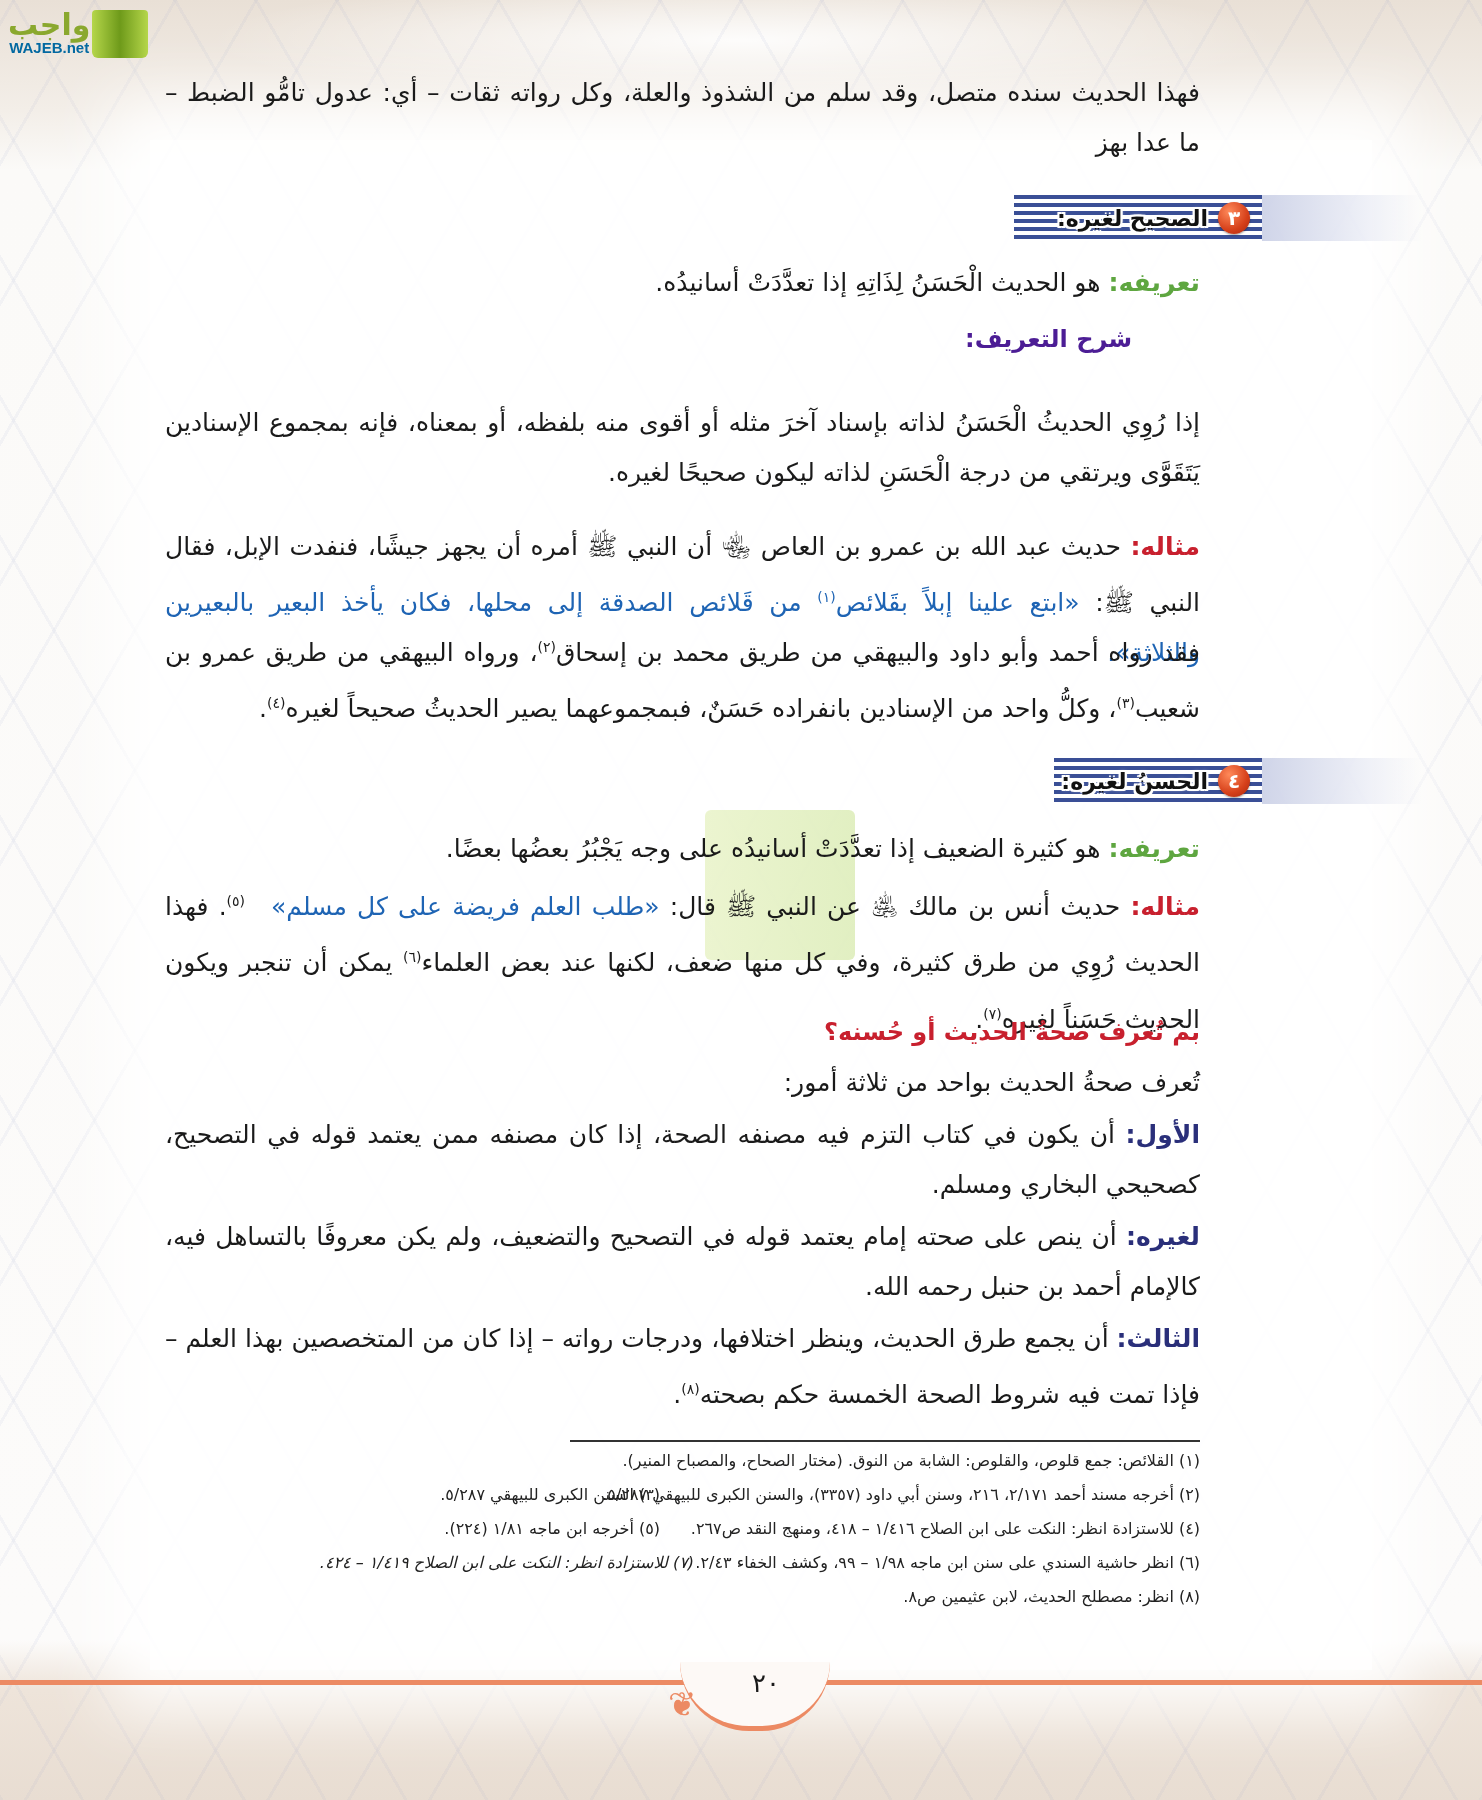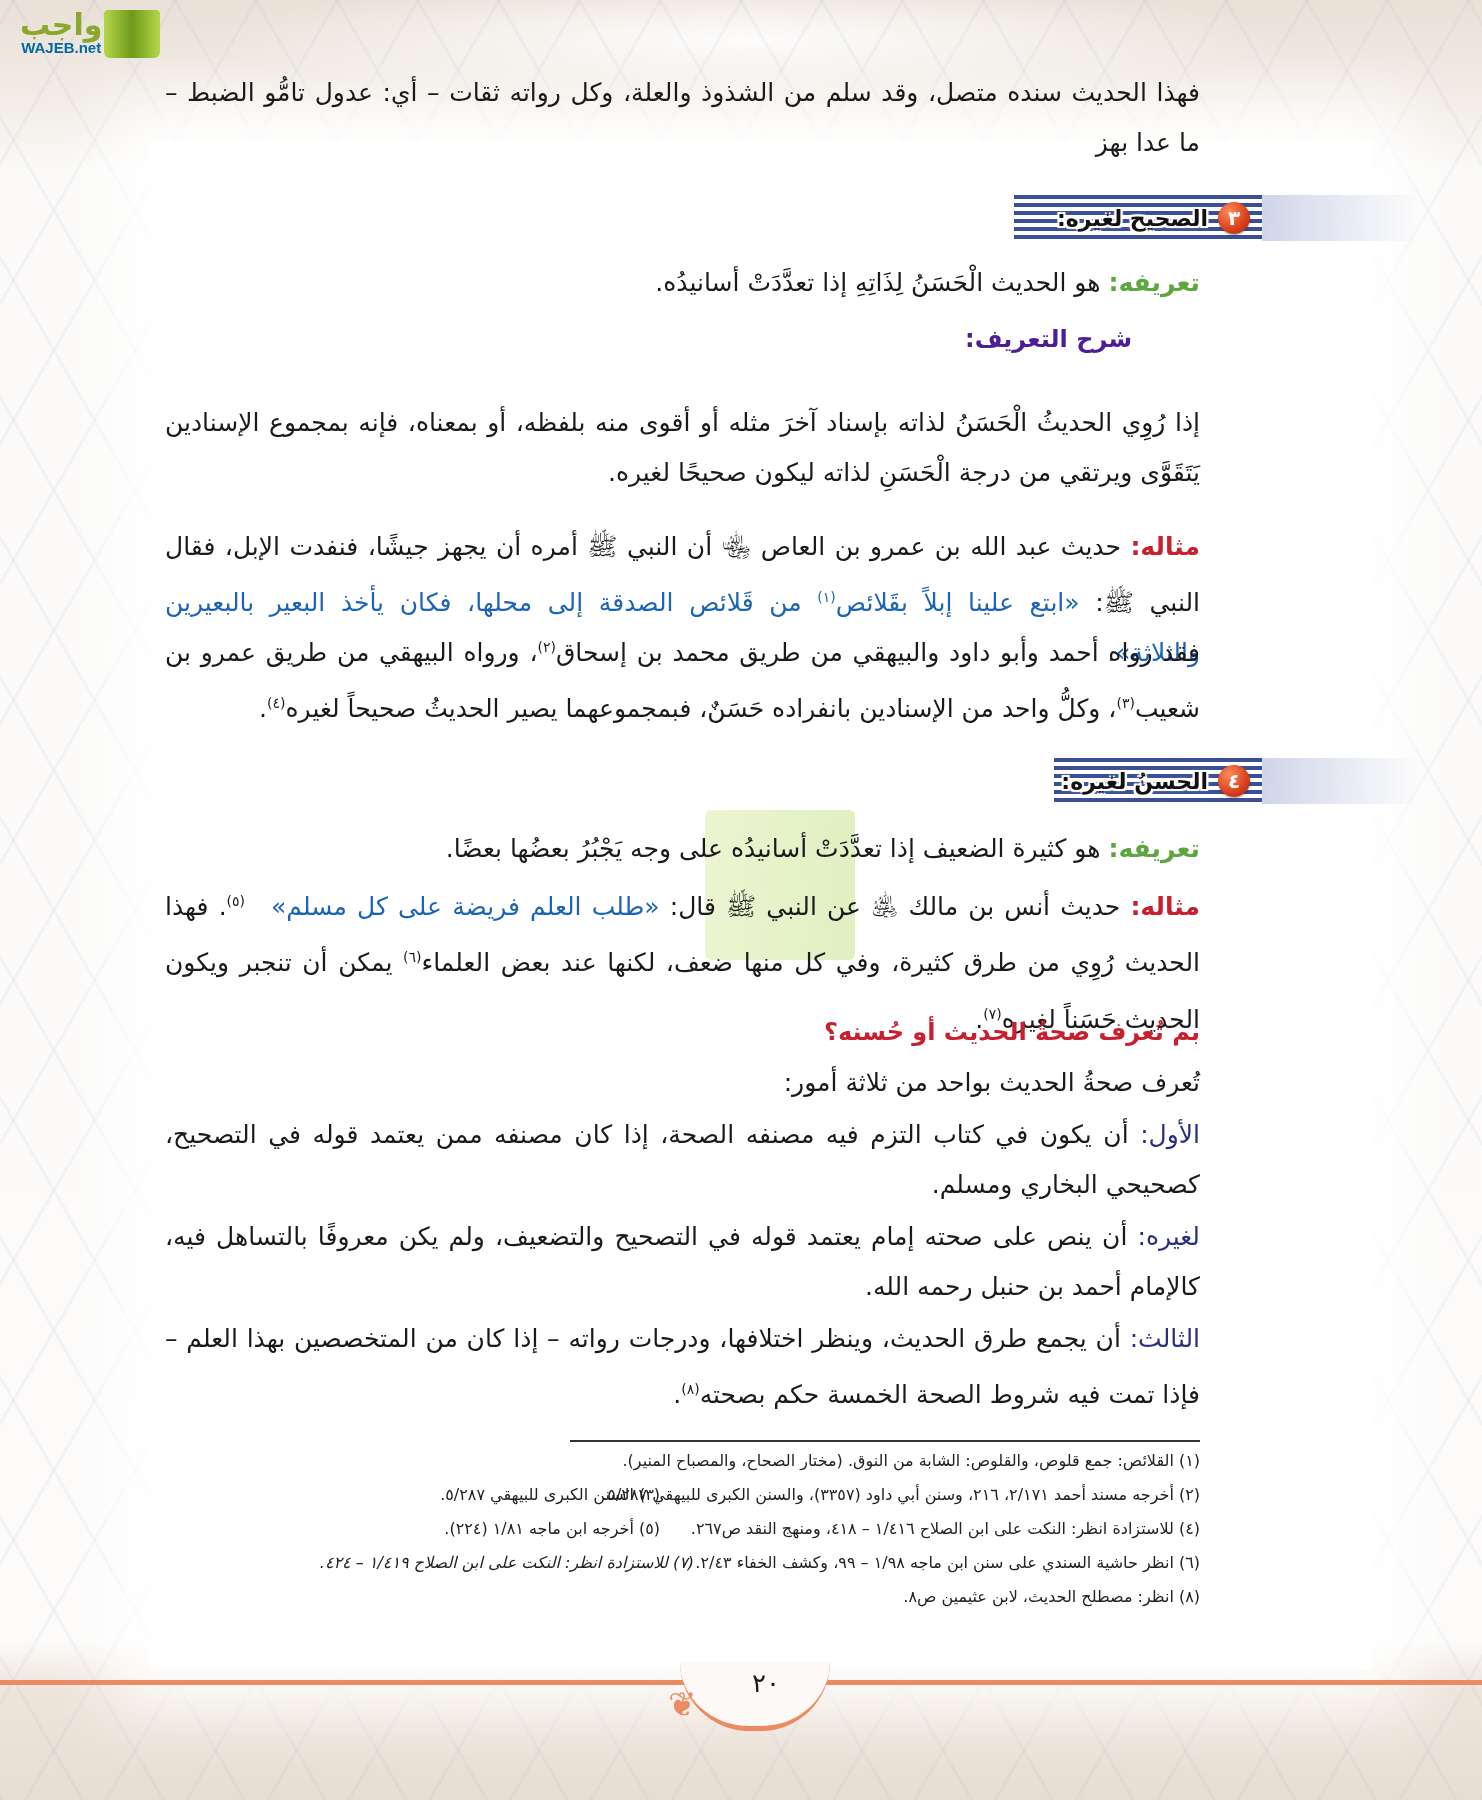--- a/index.html
+++ b/index.html
@@ -22,33 +22,33 @@
         repeating-linear-gradient(-60deg, rgba(150,160,200,0.25) 0 3px, transparent 3px 70px);
     }
     .page-body {
       position: absolute; left: 150px; right: 110px; top: 140px; bottom: 130px;
       background: rgba(255,255,255,0.92);
       box-shadow: 0 0 60px 40px rgba(255,255,255,0.9);
       z-index: 1;
     }
     .layer { position: absolute; z-index: 2; }
 
-    .logo { position: absolute; left: 20px; top: 4px; z-index: 3; display:flex; align-items:center; }
+    .logo { position: absolute; left: 8px; top: 4px; z-index: 3; display:flex; align-items:center; }
     .logo .txt { display:flex; flex-direction:column; align-items:center; line-height:1; }
     .logo .ar { font-family:"DejaVu Sans", sans-serif; font-weight:bold; font-size:30px; color:#8aa82e; }
     .logo .en { font-family:"Liberation Sans", sans-serif; font-weight:bold; font-size:15px; color:#0369a1; }
     .logo .book { width:60px; height:56px; position:relative; }
     .logo .book .l, .logo .book .r { position:absolute; top:6px; width:28px; height:48px; background:#9bc43a; }
     .logo .book .l { left:2px; border-radius: 4px 0 0 6px; background: linear-gradient(90deg,#b5d64a,#6e9a1a); }
     .logo .book .r { right:2px; border-radius: 0 4px 6px 0; background: linear-gradient(90deg,#6e9a1a,#b5d64a); }
 
     .p { position:absolute; right:282px; left:165px; font-size:25px; line-height:50px; text-align:justify; text-align-last:right; direction: rtl; }
     .label-green { color:#5ea640; font-weight:bold; }
     .label-red { color:#c8202e; font-weight:bold; }
-    .label-navy { color:#2a2f7a; font-weight:normal; }
+    .label-navy { color:#2a2f7a; font-weight:bold; }
     .blue { color:#1e64b4;margin-left:26px; }
     sup { font-size: 14px; }
 
     .section-banner {
       position:absolute; height:46px; right:120px;
       background: repeating-linear-gradient(180deg, #3a4f96 0 4px, #ffffff 4px 8px);
       display:flex; align-items:center; justify-content:flex-start;
       padding-right: 8px;
     }
     .section-banner::after {

